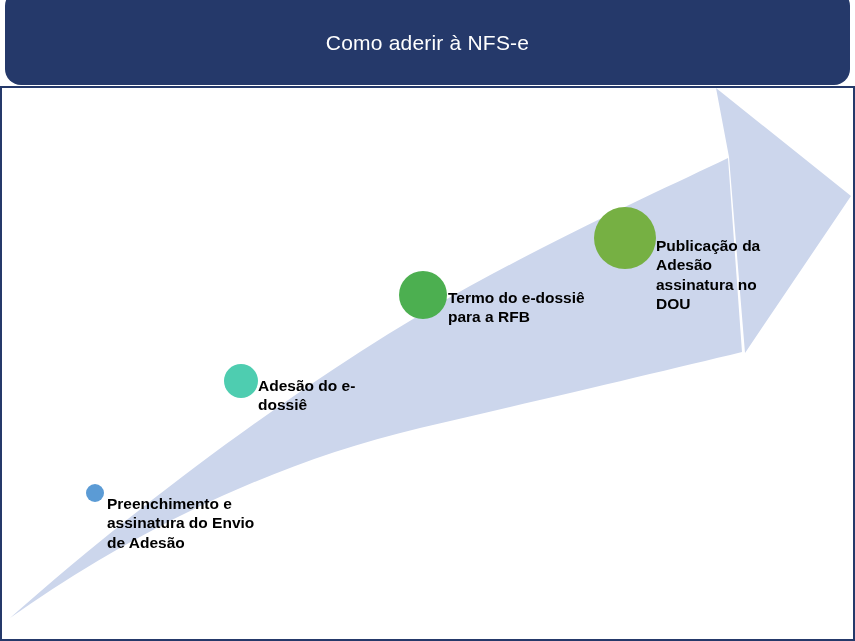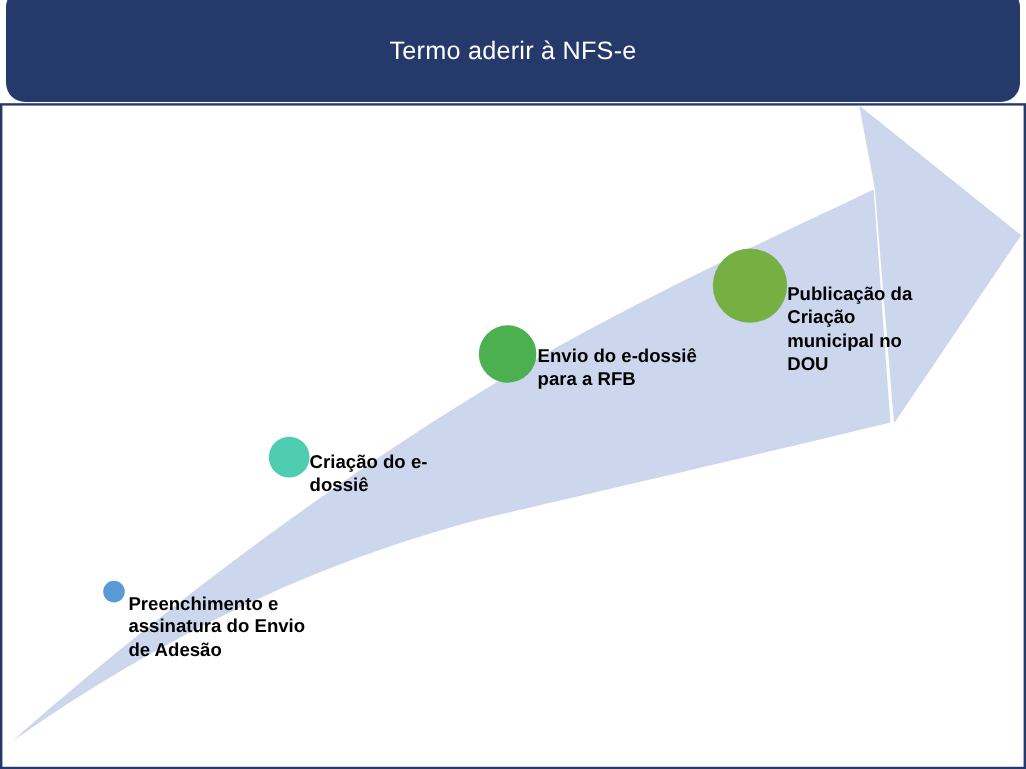--- a/index.html
+++ b/index.html
@@ -91,36 +91,36 @@
              C 120,520 300,380 470,286
              C 580,226 670,186 728,158
              L 742,352
              C 660,372 540,400 420,428
              C 260,466 120,540 10,618 Z"></path>
 
     <polygon fill="#ccd6ec" points="716,88 851,196 745,353 729,157"></polygon>
   </svg>
 
   <div id="header-banner">
-    <div id="header-title">Termo aderir à NFS-e</div>
+    <div id="header-title">Como aderir à NFS-e</div>
   </div>
 
   <div class="step">
     <div class="step-dot" style="left:86px; top:484px; width:18px; height:18px; background:#5b9bd5;"></div>
     <div class="step-label" style="left:107px; top:494px; width:148px;">Preenchimento e assinatura do Envio de Adesão</div>
   </div>
 
   <div class="step">
     <div class="step-dot" style="left:224px; top:364px; width:34px; height:34px; background:#4ecdb0;"></div>
-    <div class="step-label" style="left:258px; top:376px; width:118px;">Criação do e-dossiê</div>
+    <div class="step-label" style="left:258px; top:376px; width:118px;">Adesão do e-dossiê</div>
   </div>
 
   <div class="step">
     <div class="step-dot" style="left:399px; top:271px; width:48px; height:48px; background:#4caf50;"></div>
-    <div class="step-label" style="left:448px; top:288px; width:160px;">Envio do e-dossiê para a RFB</div>
+    <div class="step-label" style="left:448px; top:288px; width:160px;">Termo do e-dossiê para a RFB</div>
   </div>
 
   <div class="step">
     <div class="step-dot" style="left:594px; top:207px; width:62px; height:62px; background:#76b043;"></div>
-    <div class="step-label" style="left:656px; top:236px; width:132px;">Publicação da Criação municipal no DOU</div>
+    <div class="step-label" style="left:656px; top:236px; width:132px;">Publicação da Adesão assinatura no DOU</div>
   </div>
 
 </div>
 
 </body></html>

